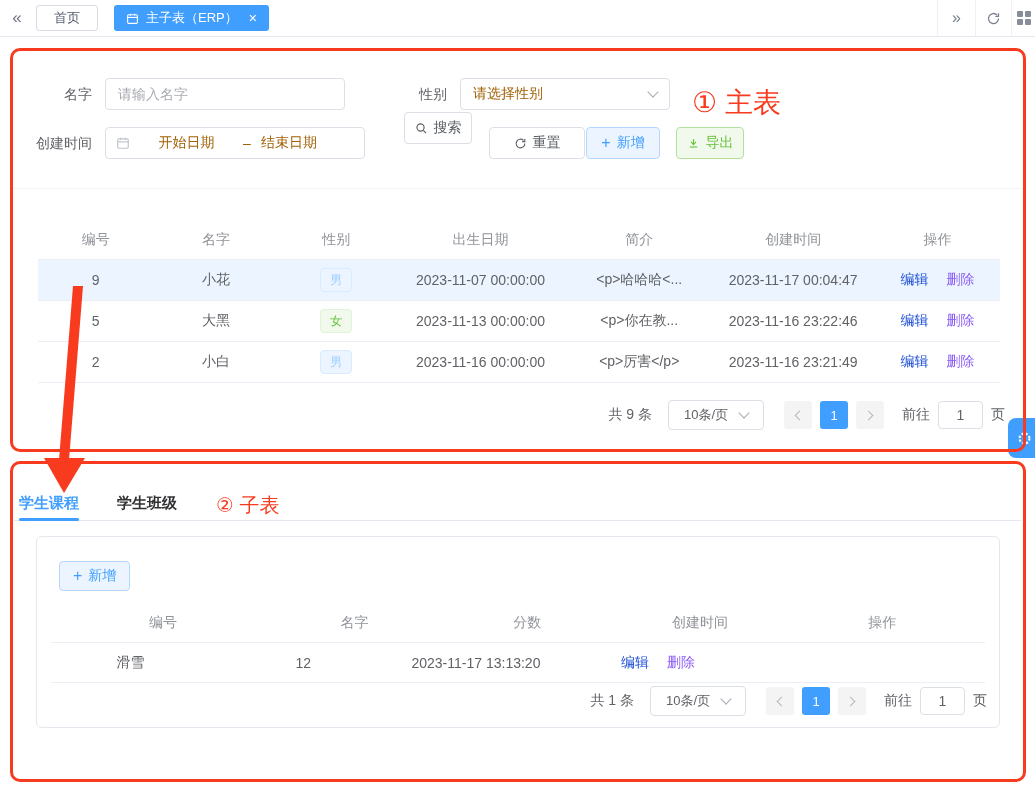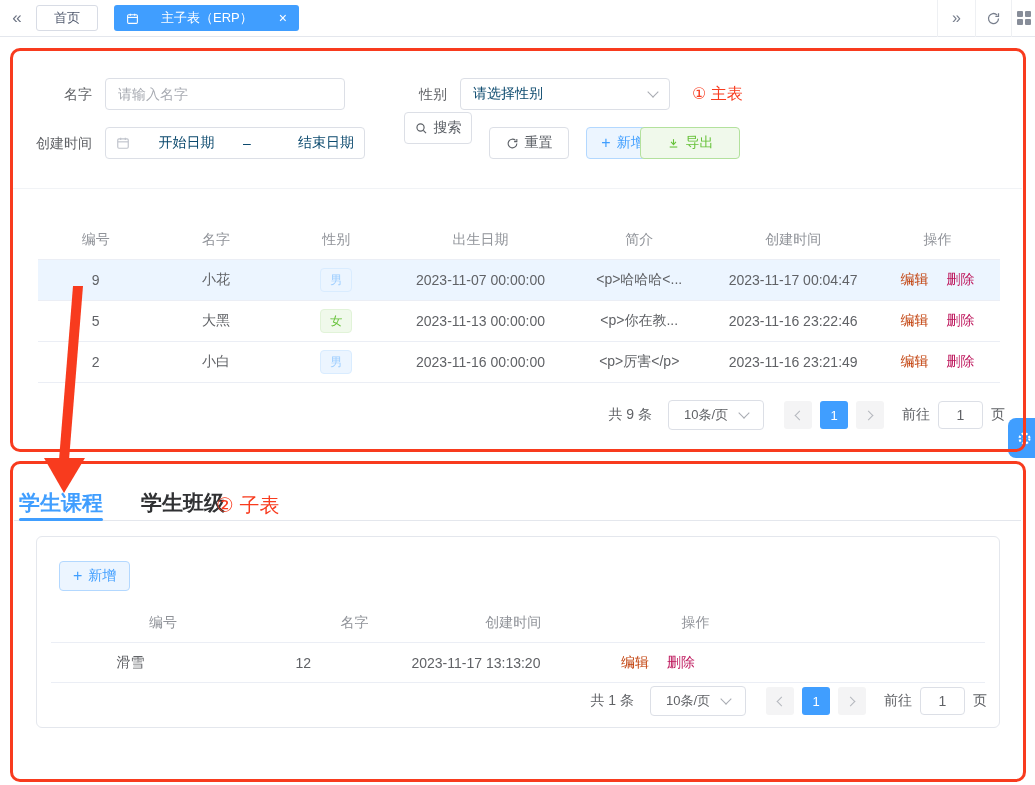--- a/index.html
+++ b/index.html
@@ -6,100 +6,100 @@
   body{margin:0;background:#fff}
   .screen{position:relative;width:1035px;height:785px;background:#fff;overflow:hidden;
     font-family:"Liberation Sans","DejaVu Sans",sans-serif;color:#606266}
 
   
   .tabbar{position:absolute;top:0;left:0;right:0;height:37px;border-bottom:1px solid #e4e7ed;
     display:flex;align-items:center;background:#fff;z-index:5}
   .collapse-btn{width:34px;text-align:center;font-size:17px;color:#6c7383;cursor:pointer}
   .tab{height:26px;display:inline-flex;align-items:center;border-radius:3px;font-size:13px;cursor:pointer}
   .tab-home{border:1px solid #d8dce5;color:#515a6e;padding:0 17px;background:#fff;margin-left:2px}
-  .tab-active{margin-left:16px;background:#409eff;color:#fff;padding:0 12px;gap:22px}
+  .tab-active{margin-left:16px;background:#409eff;color:#fff;padding:0 12px;gap:7px}
   .tab-close{font-size:14px;margin-left:4px;cursor:pointer;line-height:1}
   .tabbar-right{margin-left:auto;display:flex;height:37px}
   .tb-cell{display:flex;align-items:center;justify-content:center;border-left:1px solid #eef0f3;color:#777e8c;cursor:pointer}
   .tb-expand{width:38px;font-size:16px}
   .tb-refresh{width:36px}
   .tb-grid{width:24px}
   .grid-icon{display:grid;grid-template-columns:6px 6px;gap:2px}
   .grid-icon span{width:6px;height:6px;background:#878d99;border-radius:1px}
 
   
   .form-label{position:absolute;font-size:14px;color:#606266;line-height:32px;text-align:right}
   .input{position:absolute;height:32px;border:1px solid #dcdfe6;border-radius:4px;font-size:14px;
     display:flex;align-items:center;background:#fff}
   input.native{border:none;outline:none;width:100%;height:100%;padding:0 12px;font:inherit;color:#c2410c;border-radius:4px;background:transparent}
   input.native::placeholder{color:#a8abb2}
-  .placeholder{color:#0c4a6e}
+  .placeholder{color:#a16207}
   .chev-down{width:8px;height:8px;border-right:1.4px solid #a8abb2;border-bottom:1.4px solid #a8abb2;
     transform:rotate(45deg);margin-top:-4px}
   .btn{position:absolute;height:32px;display:inline-flex;align-items:center;justify-content:center;gap:6px;
     border-radius:4px;font-size:14px;cursor:pointer;border:1px solid #dcdfe6;background:#fff;color:#5c6066}
   .btn-primary-plain{background:#ecf5ff;border-color:#b3d8ff;color:#409eff}
   .btn-success-plain{background:#f0f9eb;border-color:#b3e19d;color:#67c23a}
   .plus-glyph{font-size:16px;line-height:1;margin-top:-1px}
   .form-divider{position:absolute;left:13px;right:13px;top:188px;height:1px;background:#f1f3f6}
 
   
   .mtable{position:absolute;left:38px;top:220px;width:962px;font-size:14px}
   .trow{display:flex;align-items:center;height:41px;border-bottom:1px solid #ebeef5;text-align:center}
   .thead{height:40px;color:#909399}
   .trow.highlight{background:#ecf5ff}
   .tcell{padding:0 4px}
   .c1{width:12%}.c2{width:13%}.c3{width:12%}.c4{width:18%}.c5{width:15%}.c6{width:17%}.c7{width:13%}
   .tag{display:inline-block;height:24px;line-height:22px;padding:0 9px;border-radius:4px;font-size:12px;border:1px solid}
   .tag-male{background:#ecf5ff;border-color:#d9ecff;color:#a0cfff}
   .tag-female{background:#f0f9eb;border-color:#e1f3d8;color:#67c23a}
   .link{cursor:pointer}
-  .link-edit{color:#c2410c}
-  .link-del{color:#be185d;margin-left:14px}
+  .link-edit{color:#1d4ed8}
+  .link-del{color:#8b5cf6;margin-left:14px}
 
   
   .pagination{position:absolute;display:flex;align-items:center;font-size:14px;color:#606266}
   .pg-main{top:400px;right:30px}
   .pg-child{top:686px;right:48px}
   .pg-select{width:96px;height:30px;border:1px solid #dcdfe6;border-radius:4px;display:flex;align-items:center;
     justify-content:center;gap:12px;font-size:13px;margin:0 16px;background:#fff;cursor:pointer}
   .pg-btn{width:28px;height:28px;border-radius:3px;background:#f4f4f5;display:flex;align-items:center;justify-content:center;margin:0 4px;cursor:pointer}
   .pg-cur{width:28px;height:28px;border-radius:3px;background:#409eff;color:#fff;display:flex;align-items:center;
     justify-content:center;font-size:13px;margin:0 4px;cursor:pointer}
   .chev-l{width:7px;height:7px;border-left:1.6px solid #b4b7bd;border-bottom:1.6px solid #b4b7bd;transform:rotate(45deg);margin-left:3px}
   .chev-r{width:7px;height:7px;border-right:1.6px solid #b4b7bd;border-top:1.6px solid #b4b7bd;transform:rotate(45deg);margin-right:3px}
   .pg-goto{margin-left:14px}
   .pg-input{width:45px;height:28px;border:1px solid #dcdfe6;border-radius:4px;text-align:center;font:inherit;
     color:#606266;margin:0 8px;outline:none}
 
   
   .ctabs{position:absolute;left:14px;right:14px;top:486px;height:35px;border-bottom:1px solid #e4e7ed;
     display:flex;align-items:center}
-  .ctab{font-size:21px;font-weight:600;color:#303133;margin-right:38px;position:relative;height:100%;
+  .ctab{font-size:15px;font-weight:600;color:#303133;margin-right:38px;position:relative;height:100%;
     display:flex;align-items:center;cursor:pointer}
   .ctab:first-child{margin-left:5px}
   .ctab.active{color:#409eff}
   .ctab.active::after{content:"";position:absolute;left:0;right:0;bottom:-1px;height:3px;background:#409eff;border-radius:2px}
   .card{position:absolute;left:36px;top:536px;width:964px;height:192px;border:1px solid #e4e7ed;border-radius:6px;background:#fff}
   .btn-add-child{left:22px;top:24px;padding:0 13px;height:30px}
   .ctable{position:absolute;left:14px;right:14px;top:66px;font-size:14px}
   .ctable .thead{height:32px}
   .ctable .trow{height:40px}
   .k1{width:24%}.k2{width:17%}.k3{width:20%}.k4{width:17%}.k5{width:22%}
 
   
   .gear-btn{position:absolute;left:1008px;top:418px;width:32px;height:40px;background:#409eff;
     border-radius:8px 0 0 8px;display:flex;align-items:center;justify-content:center;z-index:40;cursor:pointer}
 
   
   .red-box{position:absolute;border:3px solid #f83b1e;border-radius:10px;pointer-events:none;z-index:55}
   .box-main{left:10px;top:48px;width:1016px;height:404px}
   .box-child{left:10px;top:461px;width:1016px;height:321px}
   .ann{position:absolute;color:#f83b1e;z-index:60;pointer-events:none;white-space:nowrap}
-  .ann-main{left:692px;top:84px;font-size:16px}
+  .ann-main{left:692px;top:84px;font-size:28px}
   .ann-child{left:216px;top:492px;font-size:20px}
   .ann-hint{left:85px;top:396px;font-size:19px}
   .arrow-svg{position:absolute;left:0;top:0;z-index:60;pointer-events:none}
 </style>
 </head>
 <body>
 
 <div class="screen">
 
   <div class="tabbar">
@@ -154,46 +154,46 @@
     <span style="display:flex">
       <svg width="14" height="14" viewBox="0 0 24 24" fill="none" stroke="#c0c4cc" stroke-width="2">
         <rect x="3" y="5" width="18" height="16" rx="2"></rect>
           <line x1="3" y1="10" x2="21" y2="10"></line>
         <line x1="8" y1="3" x2="8" y2="7"></line>
           <line x1="16" y1="3" x2="16" y2="7"></line>
       </svg>
     </span>
     <span class="placeholder" style="flex:1;text-align:center">开始日期</span>
     <span class="placeholder">–</span>
-    <span class="placeholder" style="flex:1;text-align:right">结束日期</span>
+    <span class="placeholder" style="flex:1;text-align:left">结束日期</span>
   </div>
 
   <div class="btn" style="left:404px;top:112px;width:68px">
     <span style="display:flex">
       <svg width="13" height="13" viewBox="0 0 20 20" fill="none" stroke="#5c6066" stroke-width="1.8">
         <circle cx="8.5" cy="8.5" r="5.5"></circle>
           <line x1="12.8" y1="12.8" x2="17" y2="17"></line>
       </svg>
     </span>
     <span>搜索</span>
   </div>
-  <div class="btn" style="left:489px;top:127px;width:80px">
+  <div class="btn" style="left:489px;top:127px;width:96px">
     <span style="display:flex">
       <svg width="13" height="13" viewBox="0 0 24 24" fill="none" stroke="#5c6066" stroke-width="2">
         <path d="M20 12a8 8 0 1 1-2.4-5.7"></path>
           <polyline points="20 3.5 20 8.5 15 8.5"></polyline>
       </svg>
     </span>
     <span>重置</span>
   </div>
   <div class="btn btn-primary-plain" style="left:586px;top:127px;width:74px">
     <span class="plus-glyph">+</span>
     <span>新增</span>
   </div>
-  <div class="btn btn-success-plain" style="left:640px;top:127px;width:100px">
+  <div class="btn btn-success-plain" style="left:676px;top:127px;width:68px">
     <span style="display:flex">
       <svg width="13" height="13" viewBox="0 0 24 24" fill="none" stroke="#67c23a" stroke-width="2">
         <line x1="12" y1="4" x2="12" y2="13"></line>
           <polyline points="7.5 9 12 14 16.5 9"></polyline>
           <line x1="5" y1="18.5" x2="19" y2="18.5"></line>
       </svg>
     </span>
     <span>导出</span>
   </div>
 
@@ -289,20 +289,21 @@
   <div class="card">
     <div class="btn btn-primary-plain btn-add-child">
       <span class="plus-glyph">+</span>
       <span>新增</span>
     </div>
 
     <div class="ctable">
       <div class="trow thead">
         <div class="tcell k1">编号</div>
         <div class="tcell k2">名字</div>
+        <div class="tcell k3">分数</div>
         <div class="tcell k4">创建时间</div>
         <div class="tcell k5">操作</div>
       </div>
       <div class="trow">
         <div class="tcell k2">滑雪</div>
         <div class="tcell k3">12</div>
         <div class="tcell k4">2023-11-17 13:13:20</div>
         <div class="tcell k5">
           <span class="link link-edit">编辑</span>
           <span class="link link-del">删除</span>

